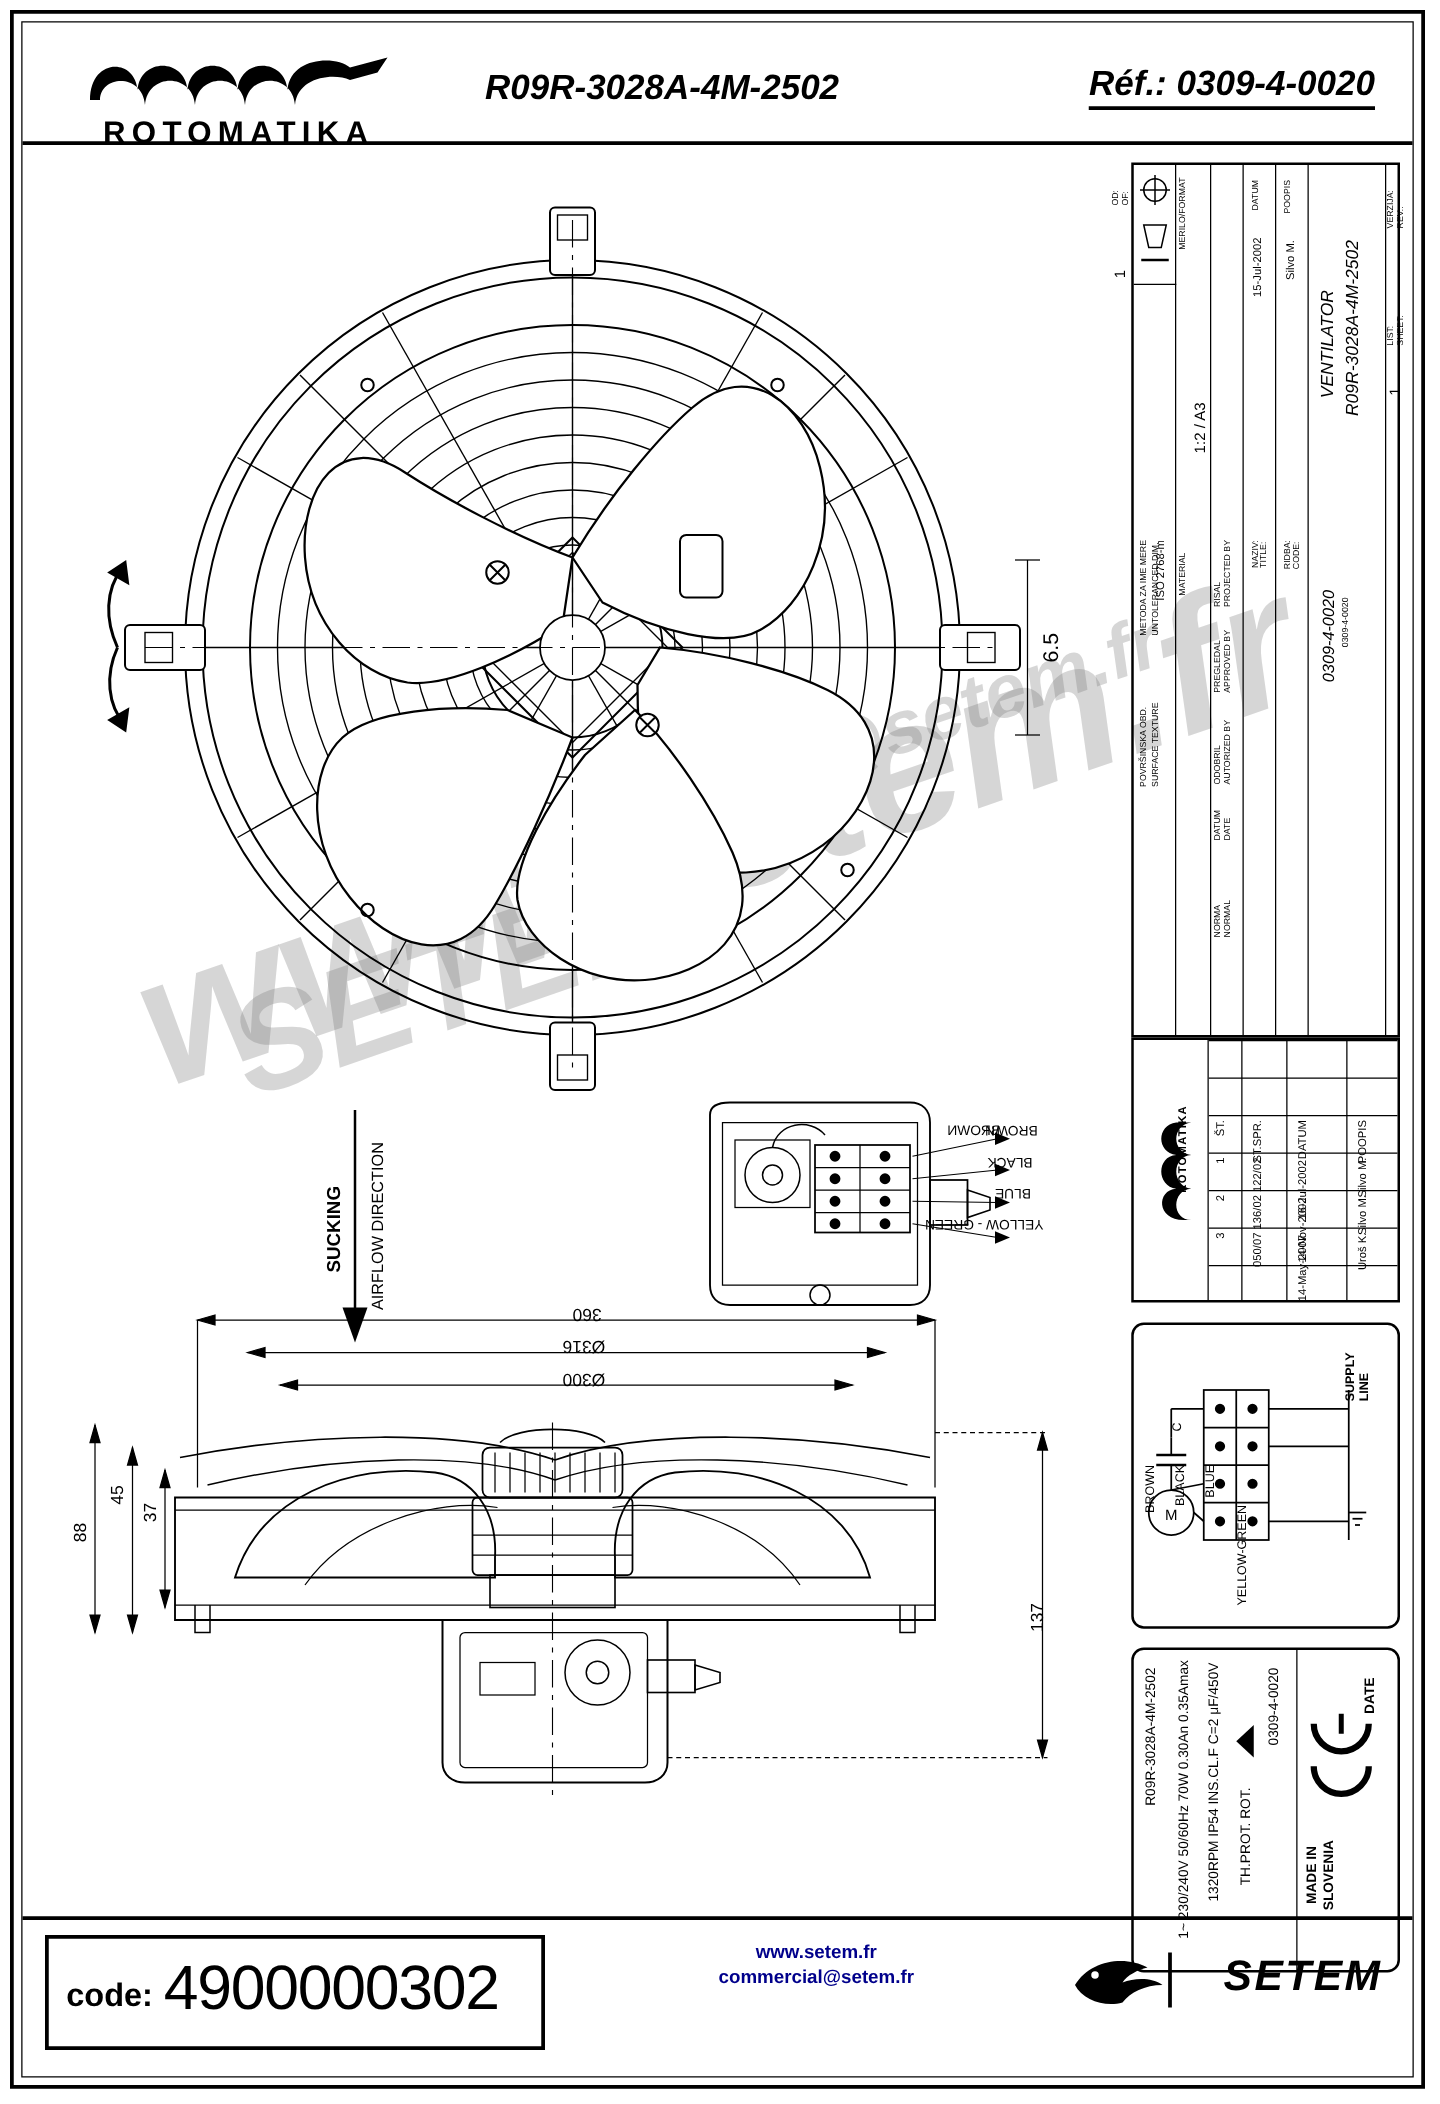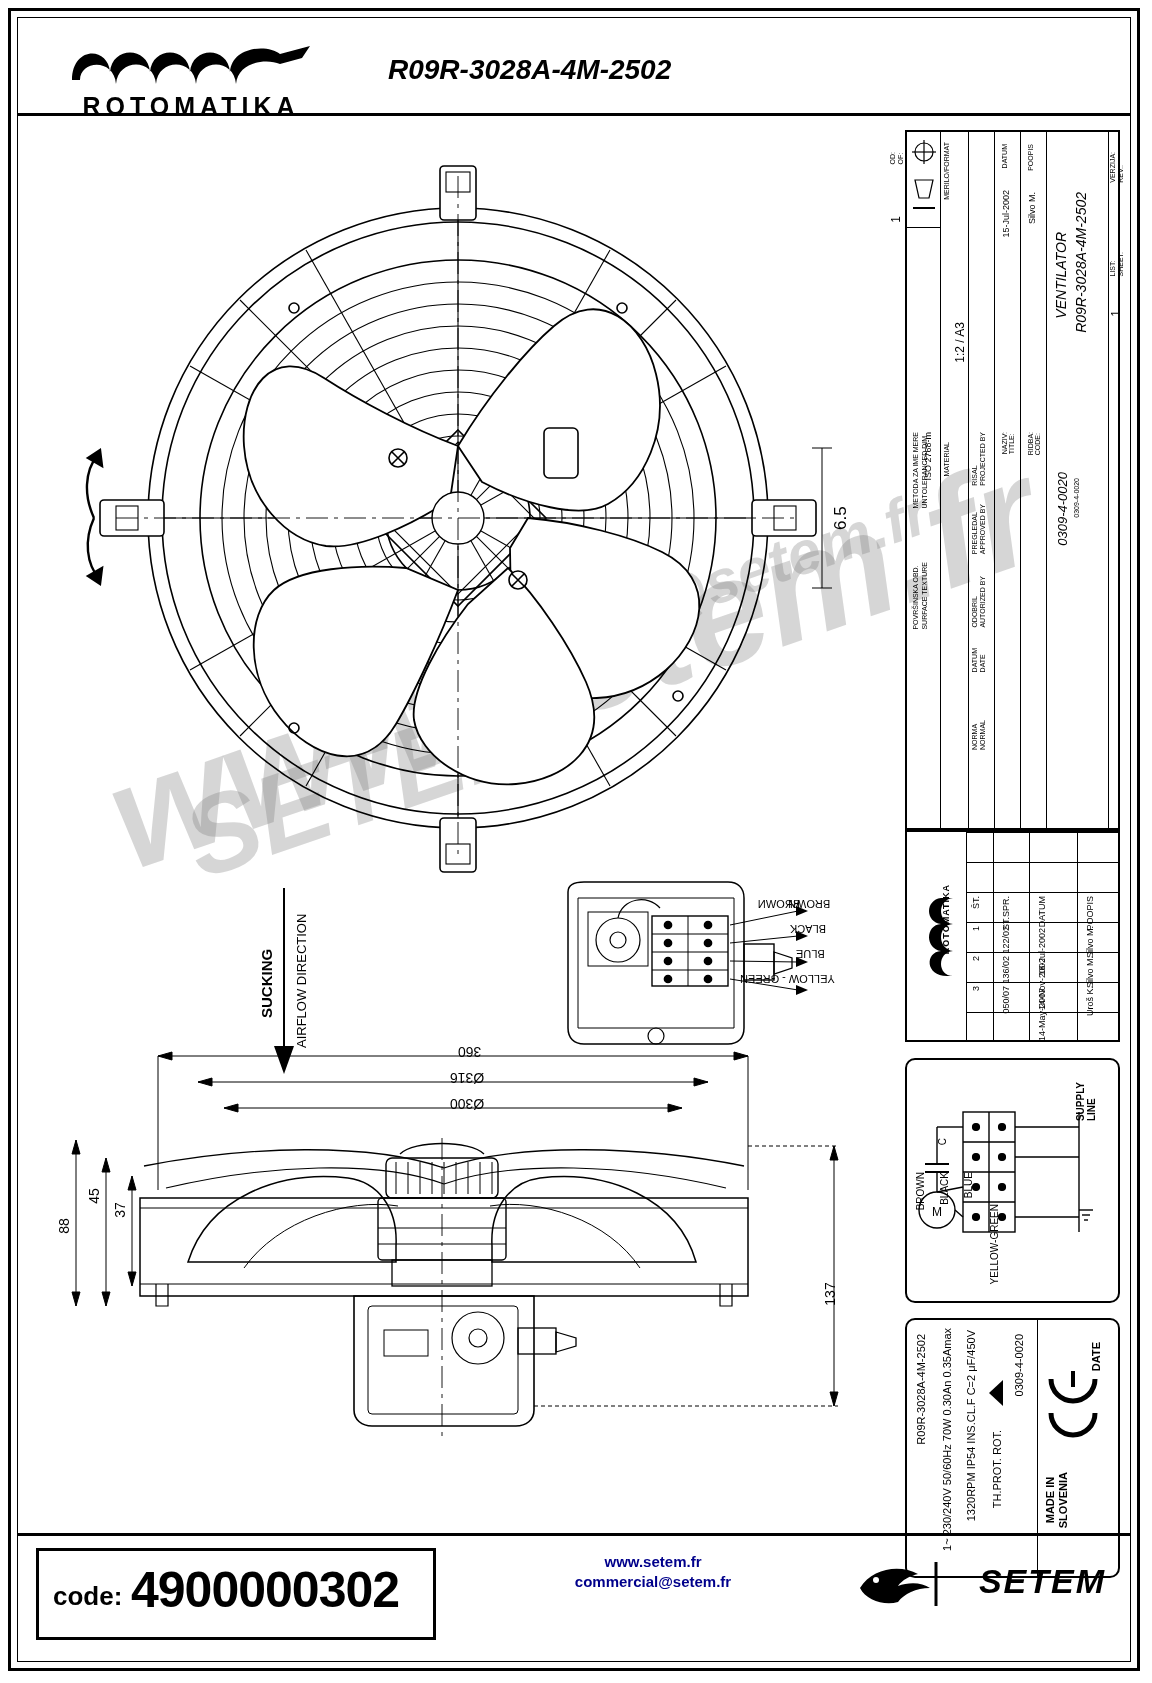--- a/index.html
+++ b/index.html
@@ -12,21 +12,21 @@
   .logo{position:absolute;left:48px;top:20px;width:250px;}
   .logo svg{display:block;}
   .logo-text{font-family:"Liberation Sans",sans-serif;font-weight:bold;font-size:25px;letter-spacing:5px;text-align:center;margin-top:2px;}
   .hdr-model{position:absolute;left:370px;top:36px;font-weight:bold;font-style:italic;font-size:28px;letter-spacing:0px;}
   .hdr-ref{position:absolute;right:30px;top:33px;font-weight:bold;font-style:italic;font-size:28px;border-bottom:3px solid #000;padding-bottom:2px;}
 
   
   .ftr{position:absolute;left:0;bottom:0;right:0;height:128px;border-top:3px solid #000;box-sizing:border-box;}
   .code-box{position:absolute;left:18px;top:12px;width:400px;height:92px;border:3px solid #000;box-sizing:border-box;}
   .code-lbl{position:absolute;left:14px;top:30px;font-size:26px;font-weight:bold;}
-  .code-val{position:absolute;left:92px;top:10px;font-size:50px;font-weight:bold;letter-spacing:-1px;}
+  .code-val{position:absolute;left:92px;top:10px;font-size:50px;font-weight:normal;letter-spacing:-1px;}
   .ftr-mid{position:absolute;left:440px;top:16px;width:390px;text-align:center;font-size:15px;line-height:20px;font-weight:bold;color:#00008B;}
   .ftr-addr{position:absolute;left:420px;top:82px;width:660px;text-align:center;font-size:13px;font-weight:bold;}
   .setem-logo{position:absolute;right:24px;top:22px;width:250px;height:52px;}
   .setem-word{position:absolute;right:24px;top:26px;font-size:34px;font-weight:bold;font-style:italic;letter-spacing:2px;}
 
   
   .wm{position:absolute;pointer-events:none;color:rgba(120,120,120,0.30);font-weight:bold;font-style:italic;white-space:nowrap;}
   .wm1{left:70px;top:560px;font-size:150px;transform:rotate(-19deg);}
   .wm2{left:160px;top:700px;font-size:110px;transform:rotate(-19deg);}
   .wm3{left:300px;top:560px;font-size:60px;transform:rotate(-19deg);}
@@ -62,20 +62,21 @@
  <div class="inner">
 
   <div class="hdr">
     <div class="logo">
       <svg width="250" height="52" viewBox="0 0 250 52">
         <path d="M6 42 C6 8, 42 8, 44 34 C46 8, 82 8, 84 34 C86 8, 122 8, 124 34 C126 8, 162 8, 164 34 C166 8, 202 6, 214 16 L244 8 L236 20 L214 26 C200 20, 172 24, 170 46 C168 20, 132 20, 130 46 C128 20, 92 20, 90 46 C88 20, 52 20, 50 46 C48 20, 14 22, 14 42 Z" fill="#000"></path>
       </svg>
       <div class="logo-text">ROTOMATIKA</div>
     </div>
     <div class="hdr-model">R09R-3028A-4M-2502</div>
+    <div class="hdr-ref">Réf.: 0309-4-0020</div>
   </div>
 
   <div class="wm wm1">www.setem.fr</div>
   <div class="wm wm2">SETEM</div>
   <div class="wm wm3">commercial@setem.fr</div>
 
   <svg style="position:absolute;left:40px;top:110px;" width="790" height="760" viewBox="0 0 790 760">
     <g fill="none" stroke="#000" stroke-width="1.6">
 
       <circle cx="400" cy="390" r="310"></circle>

